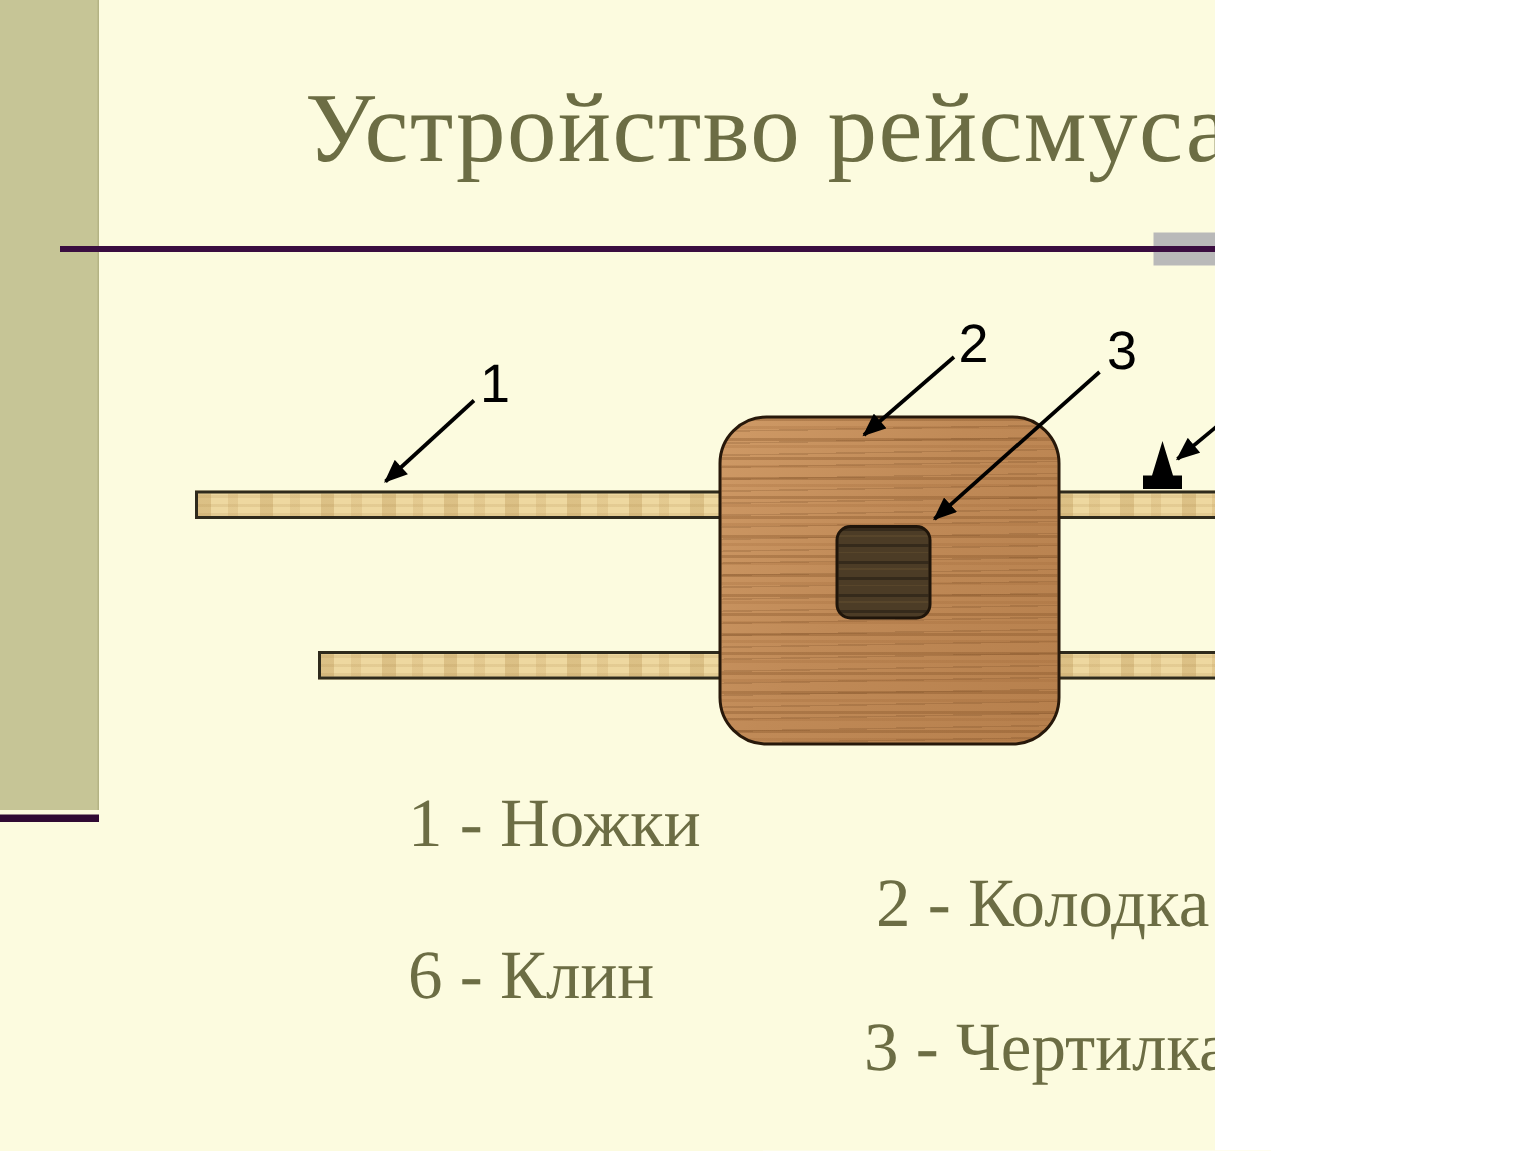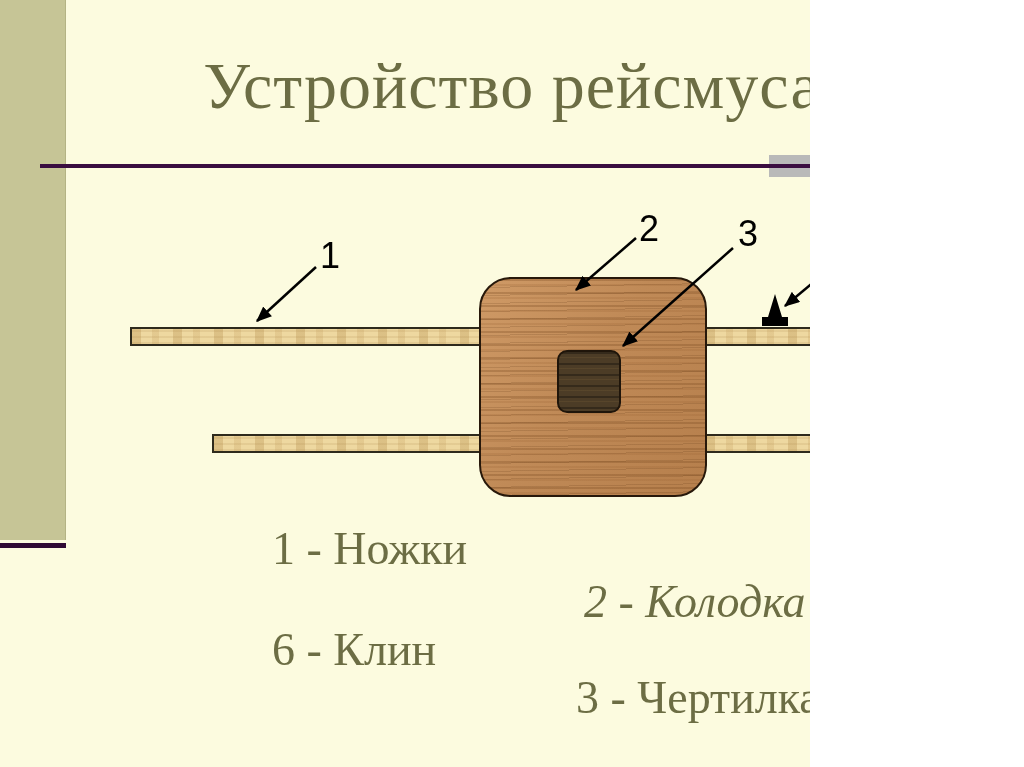--- a/index.html
+++ b/index.html
@@ -106,21 +106,21 @@
   
   .legend-item {
     position:absolute;
     font-size:46px;
     line-height:1.1;
     color:#6C6D44;
     white-space:nowrap;
     text-align:center;
   }
   .legend-1 { left:272px; top:524px; }
-  .legend-2 { left:584px; top:577px;font-style:italic; }
+  .legend-2 { left:584px; top:577px; }
   .legend-3 { left:272px; top:625px; }
   .legend-4 { left:576px; top:673px; }
 </style>
 </head>
 <body>
 
 <div class="slide">
 
   <div class="sidebar-bar"></div>
   <div class="sidebar-underline"></div>

